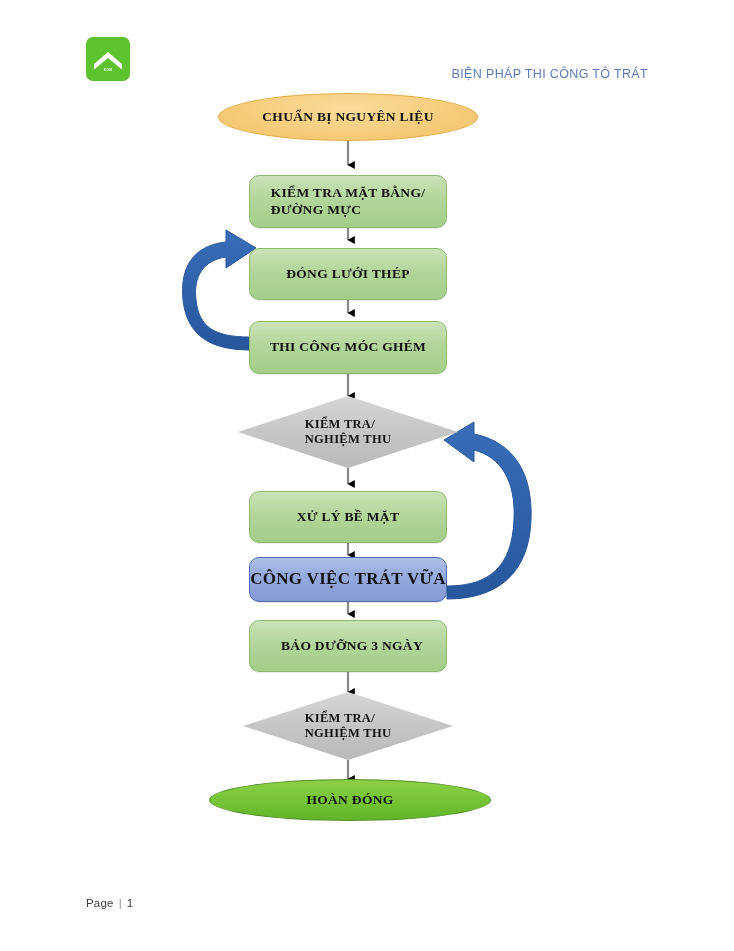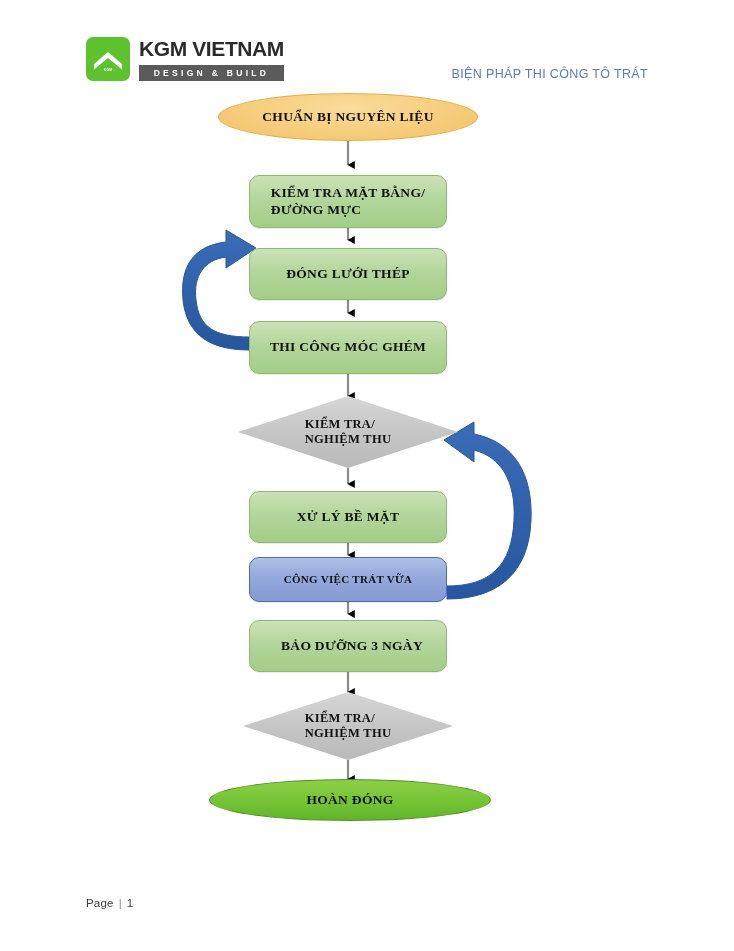--- a/index.html
+++ b/index.html
@@ -150,21 +150,21 @@
     border: 1px solid #8cba72;
     border-radius: 10px;
     font-size: 13.5px;
     box-shadow: 0 1px 1px rgba(0,0,0,0.08);
   }
   
   .node.proc-blue {
     background: linear-gradient(180deg, #adc0e6 0%, #94a9dc 45%, #8599d3 100%);
     border: 1px solid #4f6aad;
     border-radius: 10px;
-    font-size: 11px;
+    font-size: 17px;
     box-shadow: 0 1px 1px rgba(0,0,0,0.08);
   }
 
   
   .node.decision {
     background: transparent;
     border: none;
     font-size: 12.5px;
   }
   .node.decision .diamond-bg {
@@ -200,24 +200,20 @@
 <body>
 
 <div class="header">
 
   <div class="logo-wrap">
     <div class="logo-mark">
       <svg class="chevron" viewBox="0 0 30 20">
         <path d="M15 2 L29 14 L29 19.5 L15 8 L1 19.5 L1 14 Z" fill="#ffffff"></path>
       </svg>
       <span class="chevron-sub">KGM</span>
-    </div>
-    <div class="logo-text">
-      <div class="logo-name">KGM VIETNAM</div>
-      <div class="logo-tag">DESIGN &amp; BUILD</div>
     </div>
   </div>
 
   <div class="doc-title">BIỆN PHÁP THI CÔNG TÔ TRÁT</div>
 </div>
 
 <div class="flow">
 
   <svg class="connectors" viewBox="0 0 734 880">
     <defs>

